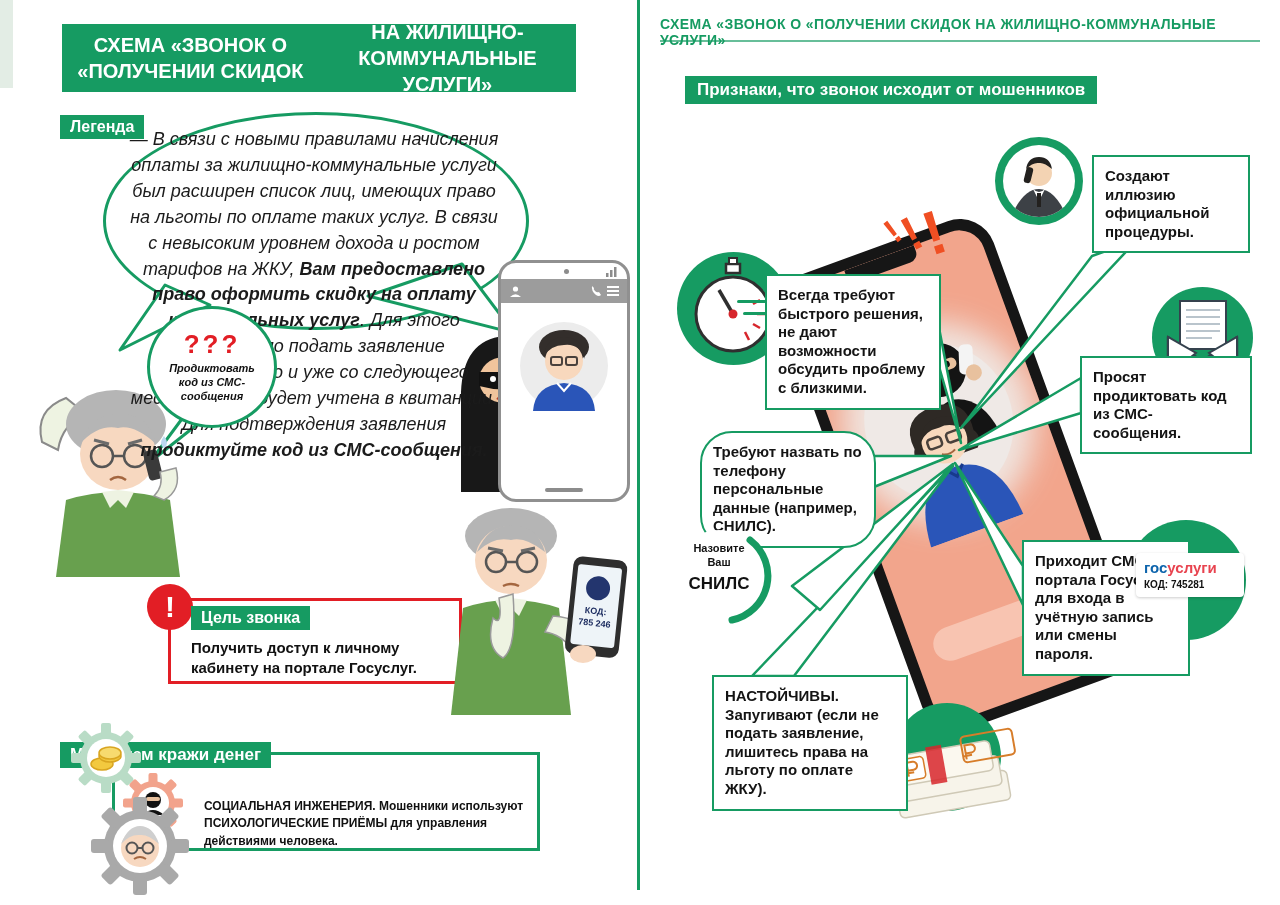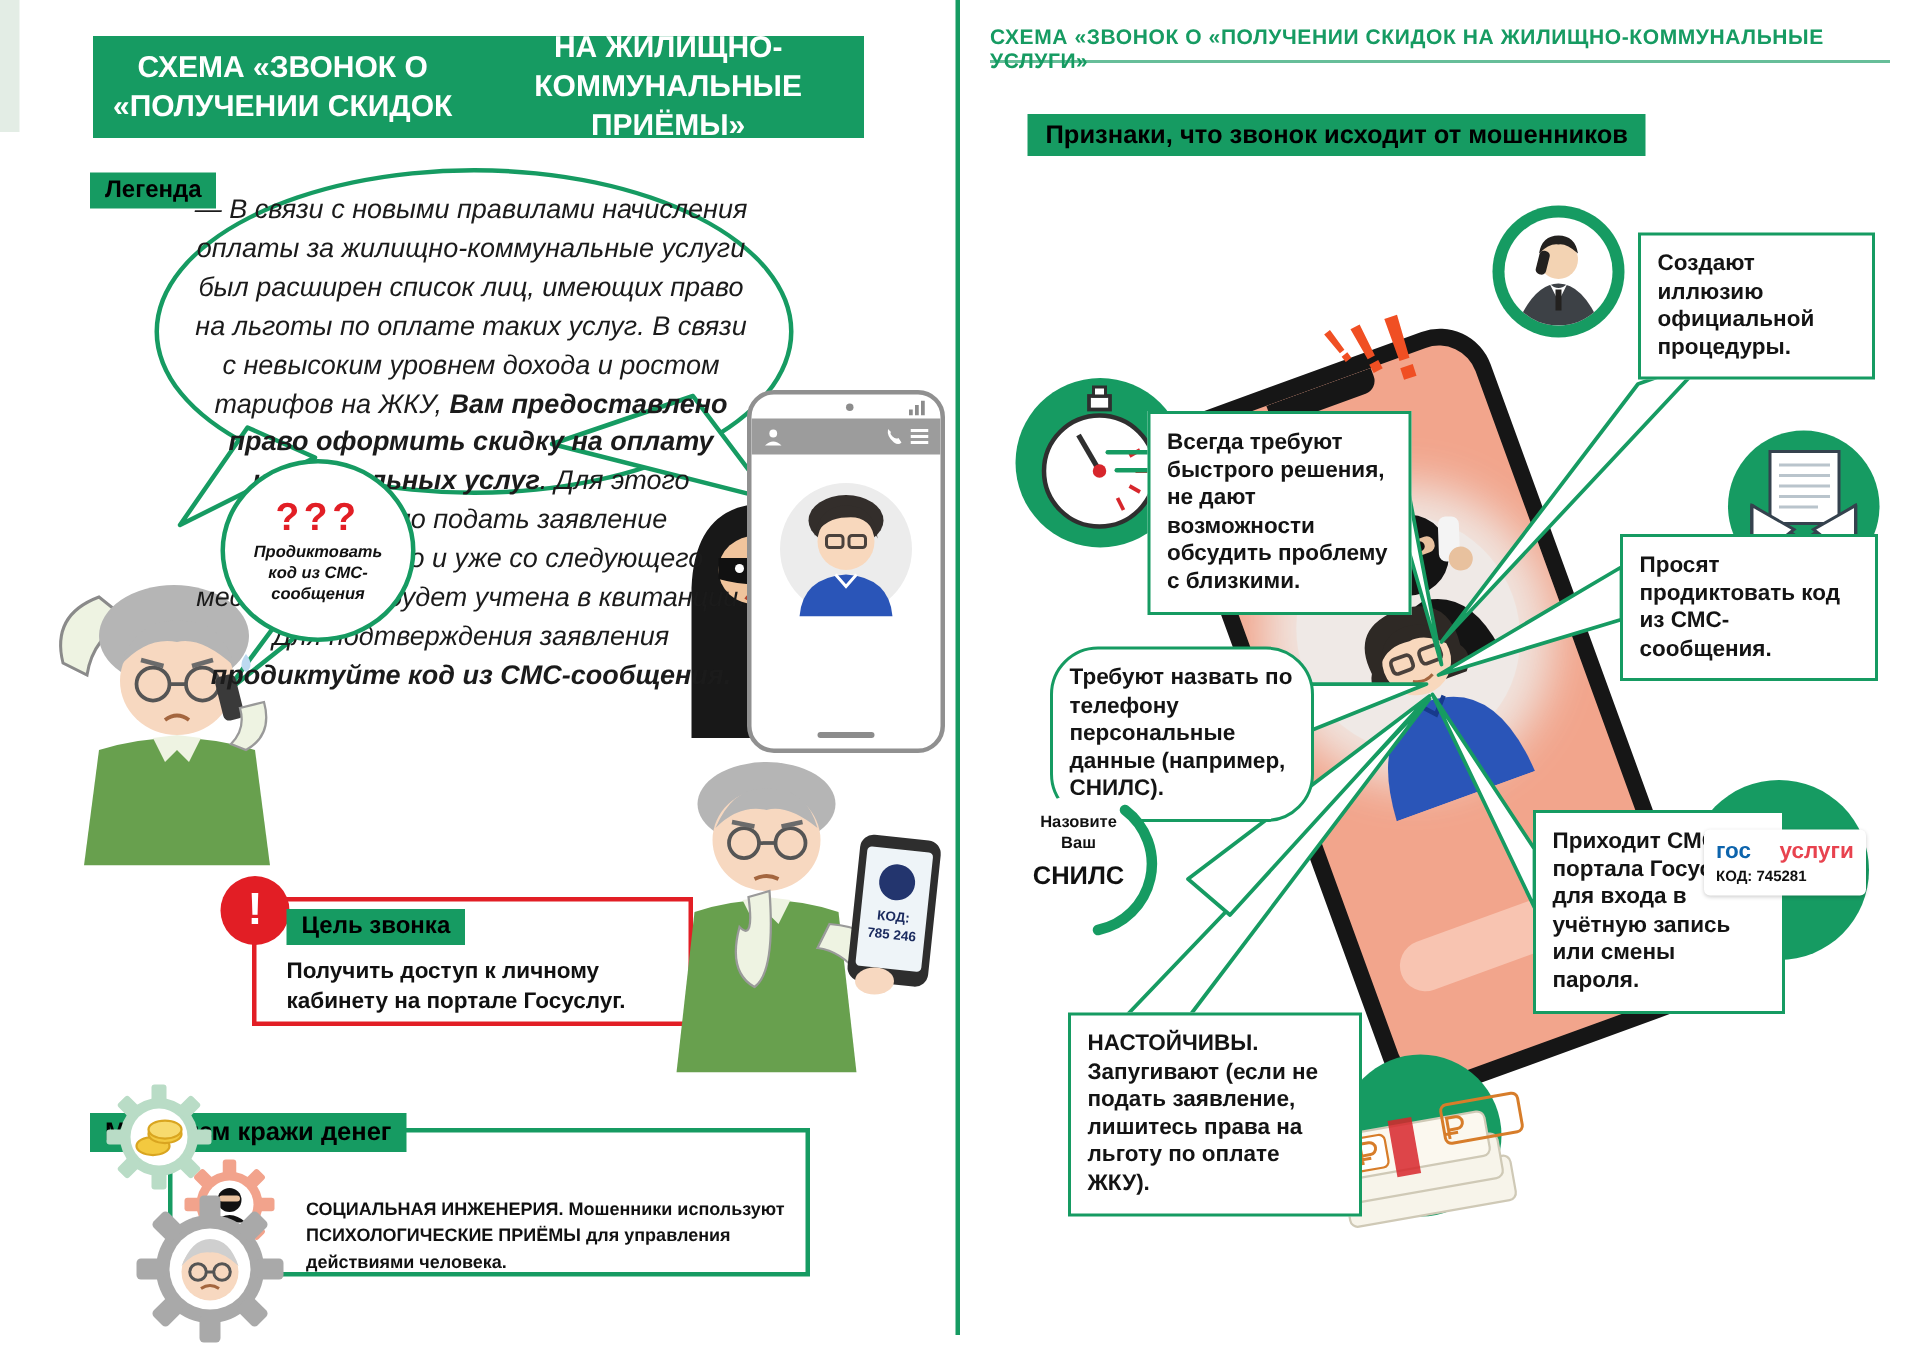--- a/index.html
+++ b/index.html
@@ -1,35 +1,35 @@
 <!DOCTYPE html>
 <html><head>
 <meta charset="utf-8">
 <style>
   html,body{margin:0;padding:0;}
   body{width:1280px;height:905px;position:relative;background:#fff;overflow:hidden;
        font-family:"Liberation Sans","DejaVu Sans",sans-serif;color:#111;}
   .abs{position:absolute;}
-  .glabel{background:#169b62;color:#000000;font-weight:700;display:inline-block;padding:3px 10px;white-space:nowrap;}
+  .glabel{background:#169b62;color:#ffffff;font-weight:700;display:inline-block;padding:3px 10px;white-space:nowrap;}
   .callout{position:absolute;background:#fff;border:2.5px solid #169b62;font-weight:700;
            font-size:15px;line-height:1.24;padding:10px 11px;color:#141414;z-index:3;}
   .circ{position:absolute;border-radius:50%;background:#169b62;z-index:2;}
   svg{display:block;}
   .spdline{position:absolute;background:#169b62;z-index:3;border-radius:2px;}
 </style>
 </head>
 <body>
 
 <div class="abs" style="left:0;top:30;width:13px;height:88px;background:#e3ede5;"></div>
 
 <div class="abs" style="left:62px;top:24px;width:514px;height:68px;background:#169b62;color:#fff;
             display:flex;flex-direction:row;justify-content:center;align-items:center;
             font-weight:700;font-size:20px;line-height:1.3;text-align:center;">
   <span>СХЕМА «ЗВОНОК О «ПОЛУЧЕНИИ СКИДОК</span>
-  <span>НА ЖИЛИЩНО-КОММУНАЛЬНЫЕ ПРИЁМЫ»</span>
+  <span>НА ЖИЛИЩНО-КОММУНАЛЬНЫЕ УСЛУГИ»</span>
 </div>
 
 <div class="abs glabel" style="left:60px;top:115px;font-size:16px;">Легенда</div>
 
 <div class="abs" style="left:103px;top:112px;width:420px;height:212px;background:#fff;
             border:3px solid #169b62;border-radius:50%;z-index:1;"></div>
 
 <svg class="abs" style="left:0;top:0;z-index:2;pointer-events:none;" width="640" height="905" viewBox="0 0 640 905">
   <polygon points="368,296 462,264 514,333" fill="#fff" stroke="#169b62" stroke-width="3" stroke-linejoin="round"></polygon>
   <polygon points="165,285 210,305 120,350" fill="#fff" stroke="#169b62" stroke-width="3" stroke-linejoin="round"></polygon>
@@ -384,21 +384,21 @@
     <div style="font-size:11px;font-weight:700;">Назовите</div>
     <div style="font-size:11px;font-weight:700;">Ваш</div>
     <div style="font-size:17px;font-weight:800;margin-top:3px;">СНИЛС</div>
   </div>
 </div>
 
 <div class="circ" style="left:1126px;top:520px;width:120px;height:120px;"></div>
 <div class="abs" style="left:1136px;top:553px;width:108px;background:#fff;border-radius:4px;z-index:4;
             padding:7px 8px;box-sizing:border-box;box-shadow:0 1px 3px rgba(0,0,0,.2);">
   <div style="font-size:15px;font-weight:800;line-height:1;white-space:nowrap;">
-    <span style="color:#0d64ac;">гос</span><span style="color:#e8434f;margin-left:19px;">услуги</span>
+    <span style="color:#0d64ac;">гос</span><span style="color:#e8434f;">услуги</span>
   </div>
   <div style="font-size:10px;font-weight:700;margin-top:4px;color:#111;">КОД: 745281</div>
 </div>
 <div class="callout" style="left:1022px;top:540px;width:142px;">Приходит СМС с портала Госуслуг для входа в учётную запись или смены пароля.</div>
 
 <div class="circ" style="left:893px;top:703px;width:108px;height:108px;"></div>
 <svg class="abs" style="left:868px;top:728px;z-index:3;transform:rotate(-4deg);" width="158" height="92" viewBox="0 0 158 92">
   <g transform="rotate(-6 79 46)">
     <rect x="26" y="52" width="112" height="30" rx="5" fill="#f7f4ea" stroke="#cfc9b6" stroke-width="1.5"></rect>
     <rect x="20" y="36" width="112" height="30" rx="5" fill="#f7f4ea" stroke="#cfc9b6" stroke-width="1.5"></rect>

